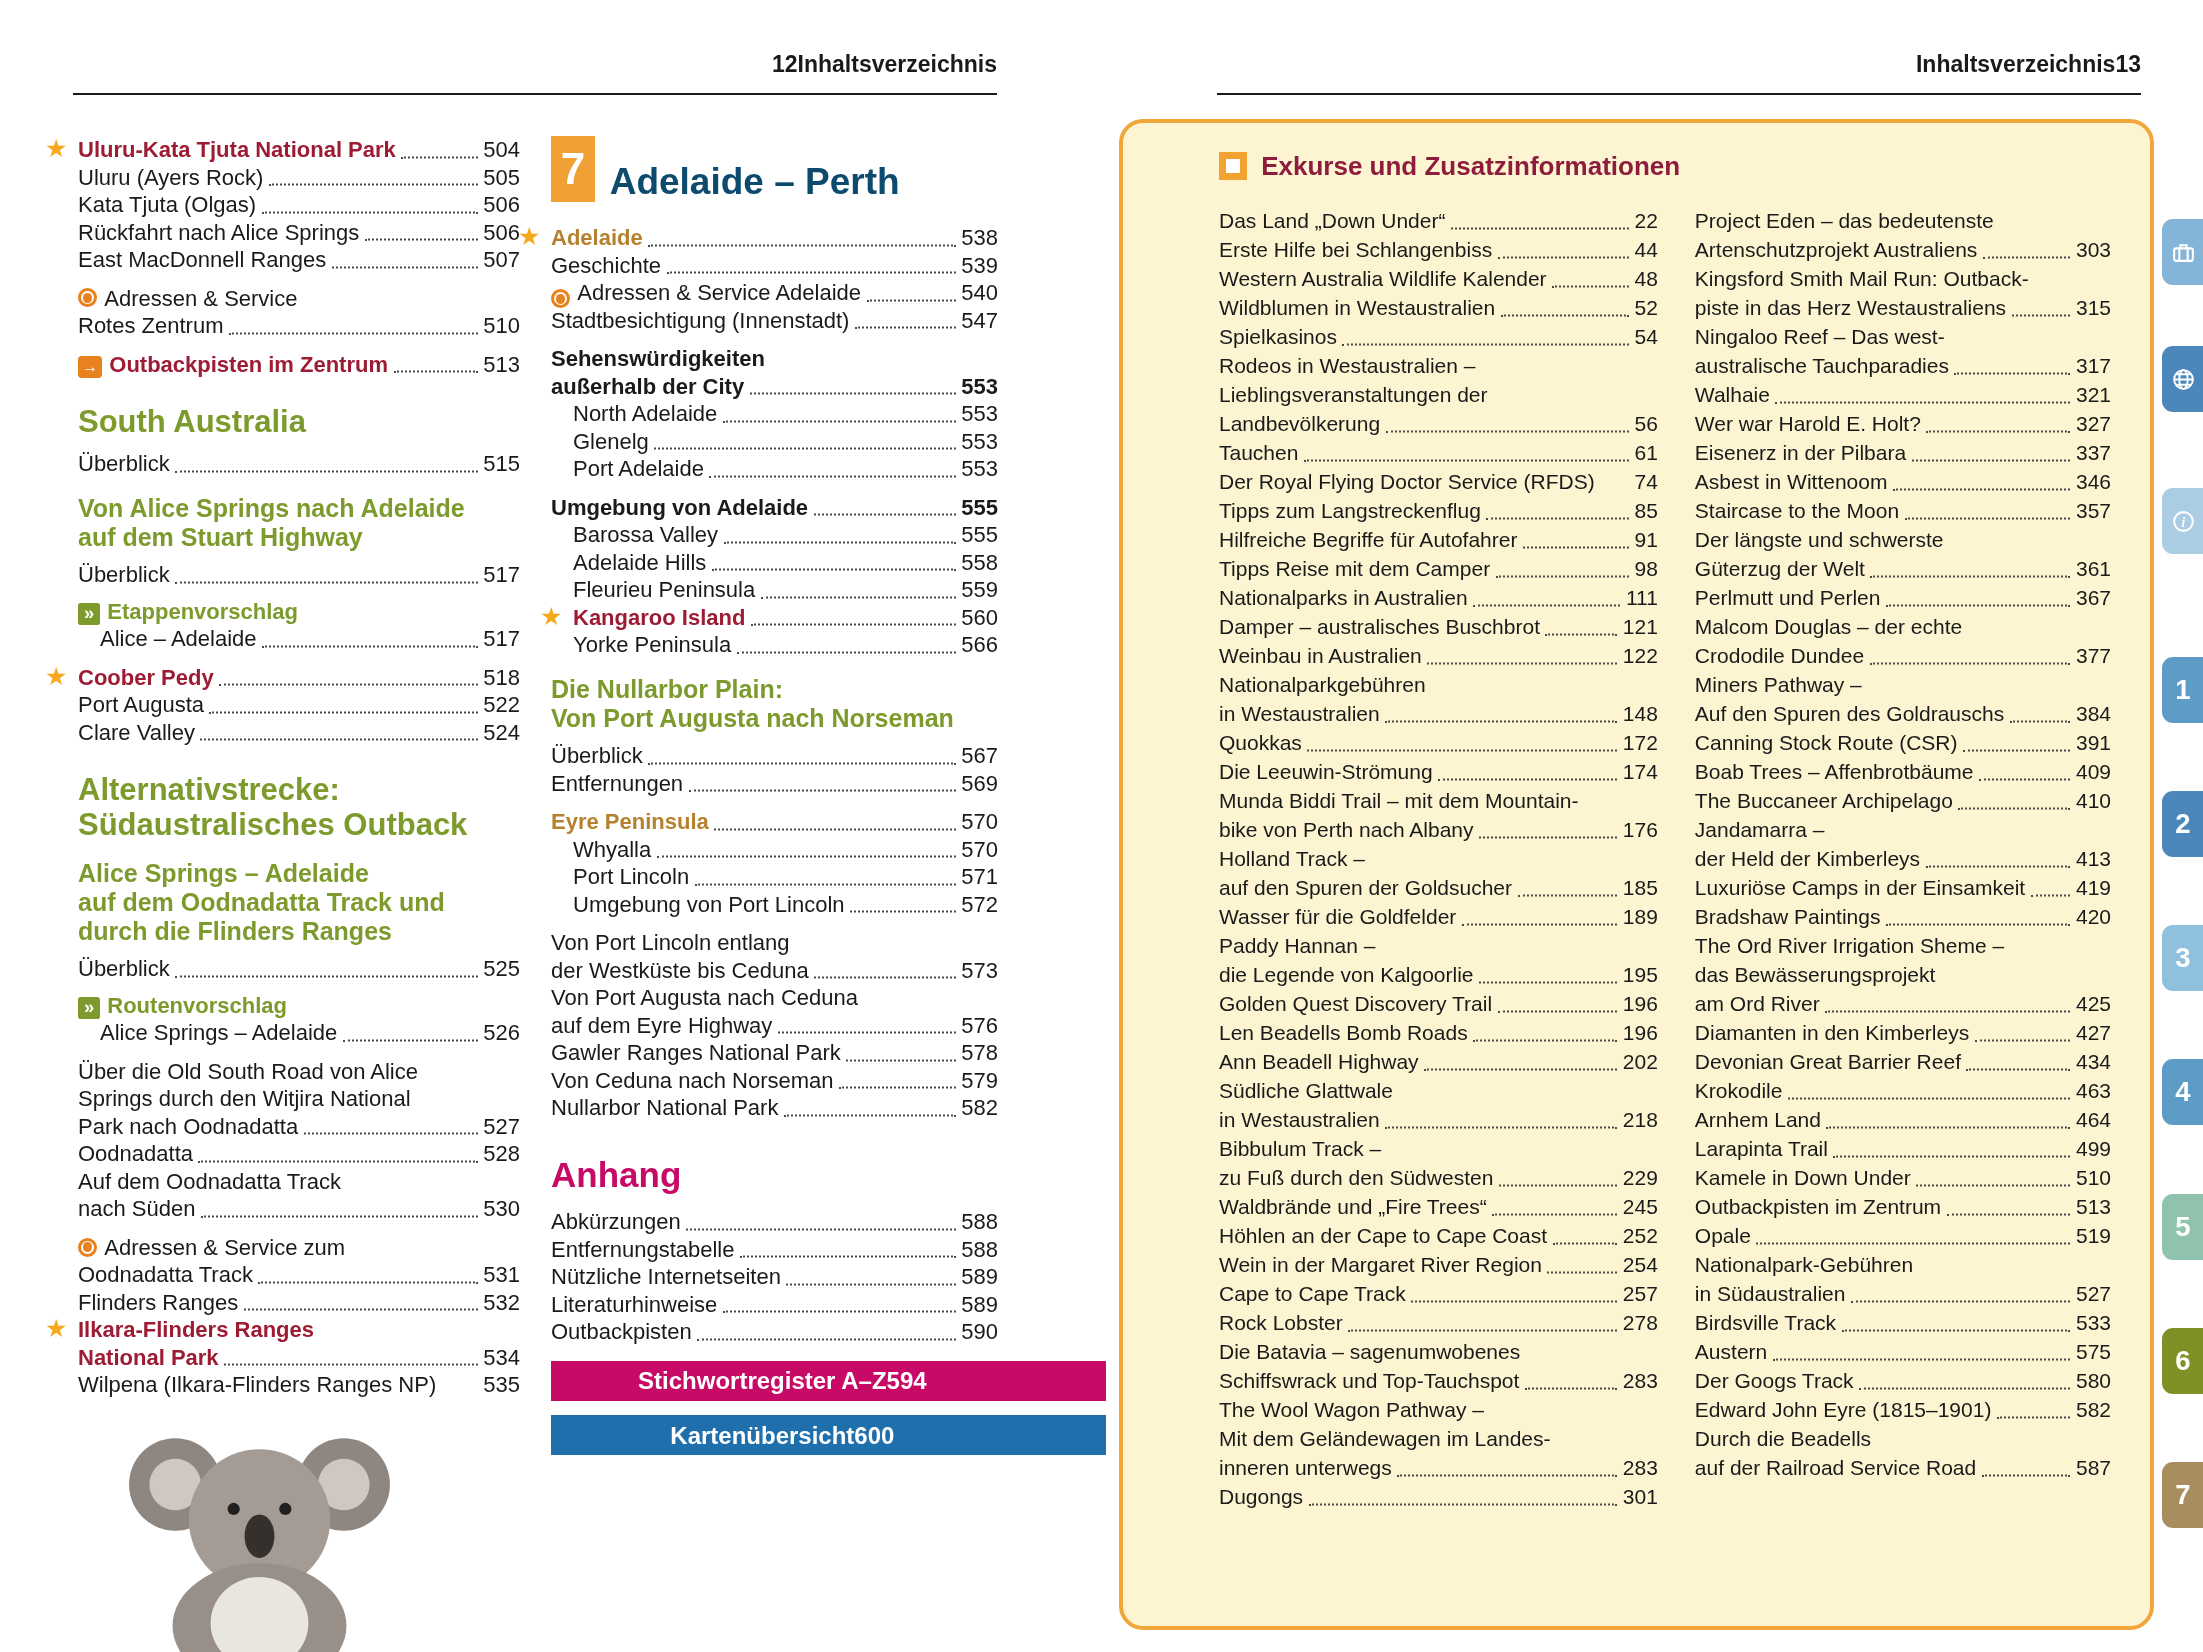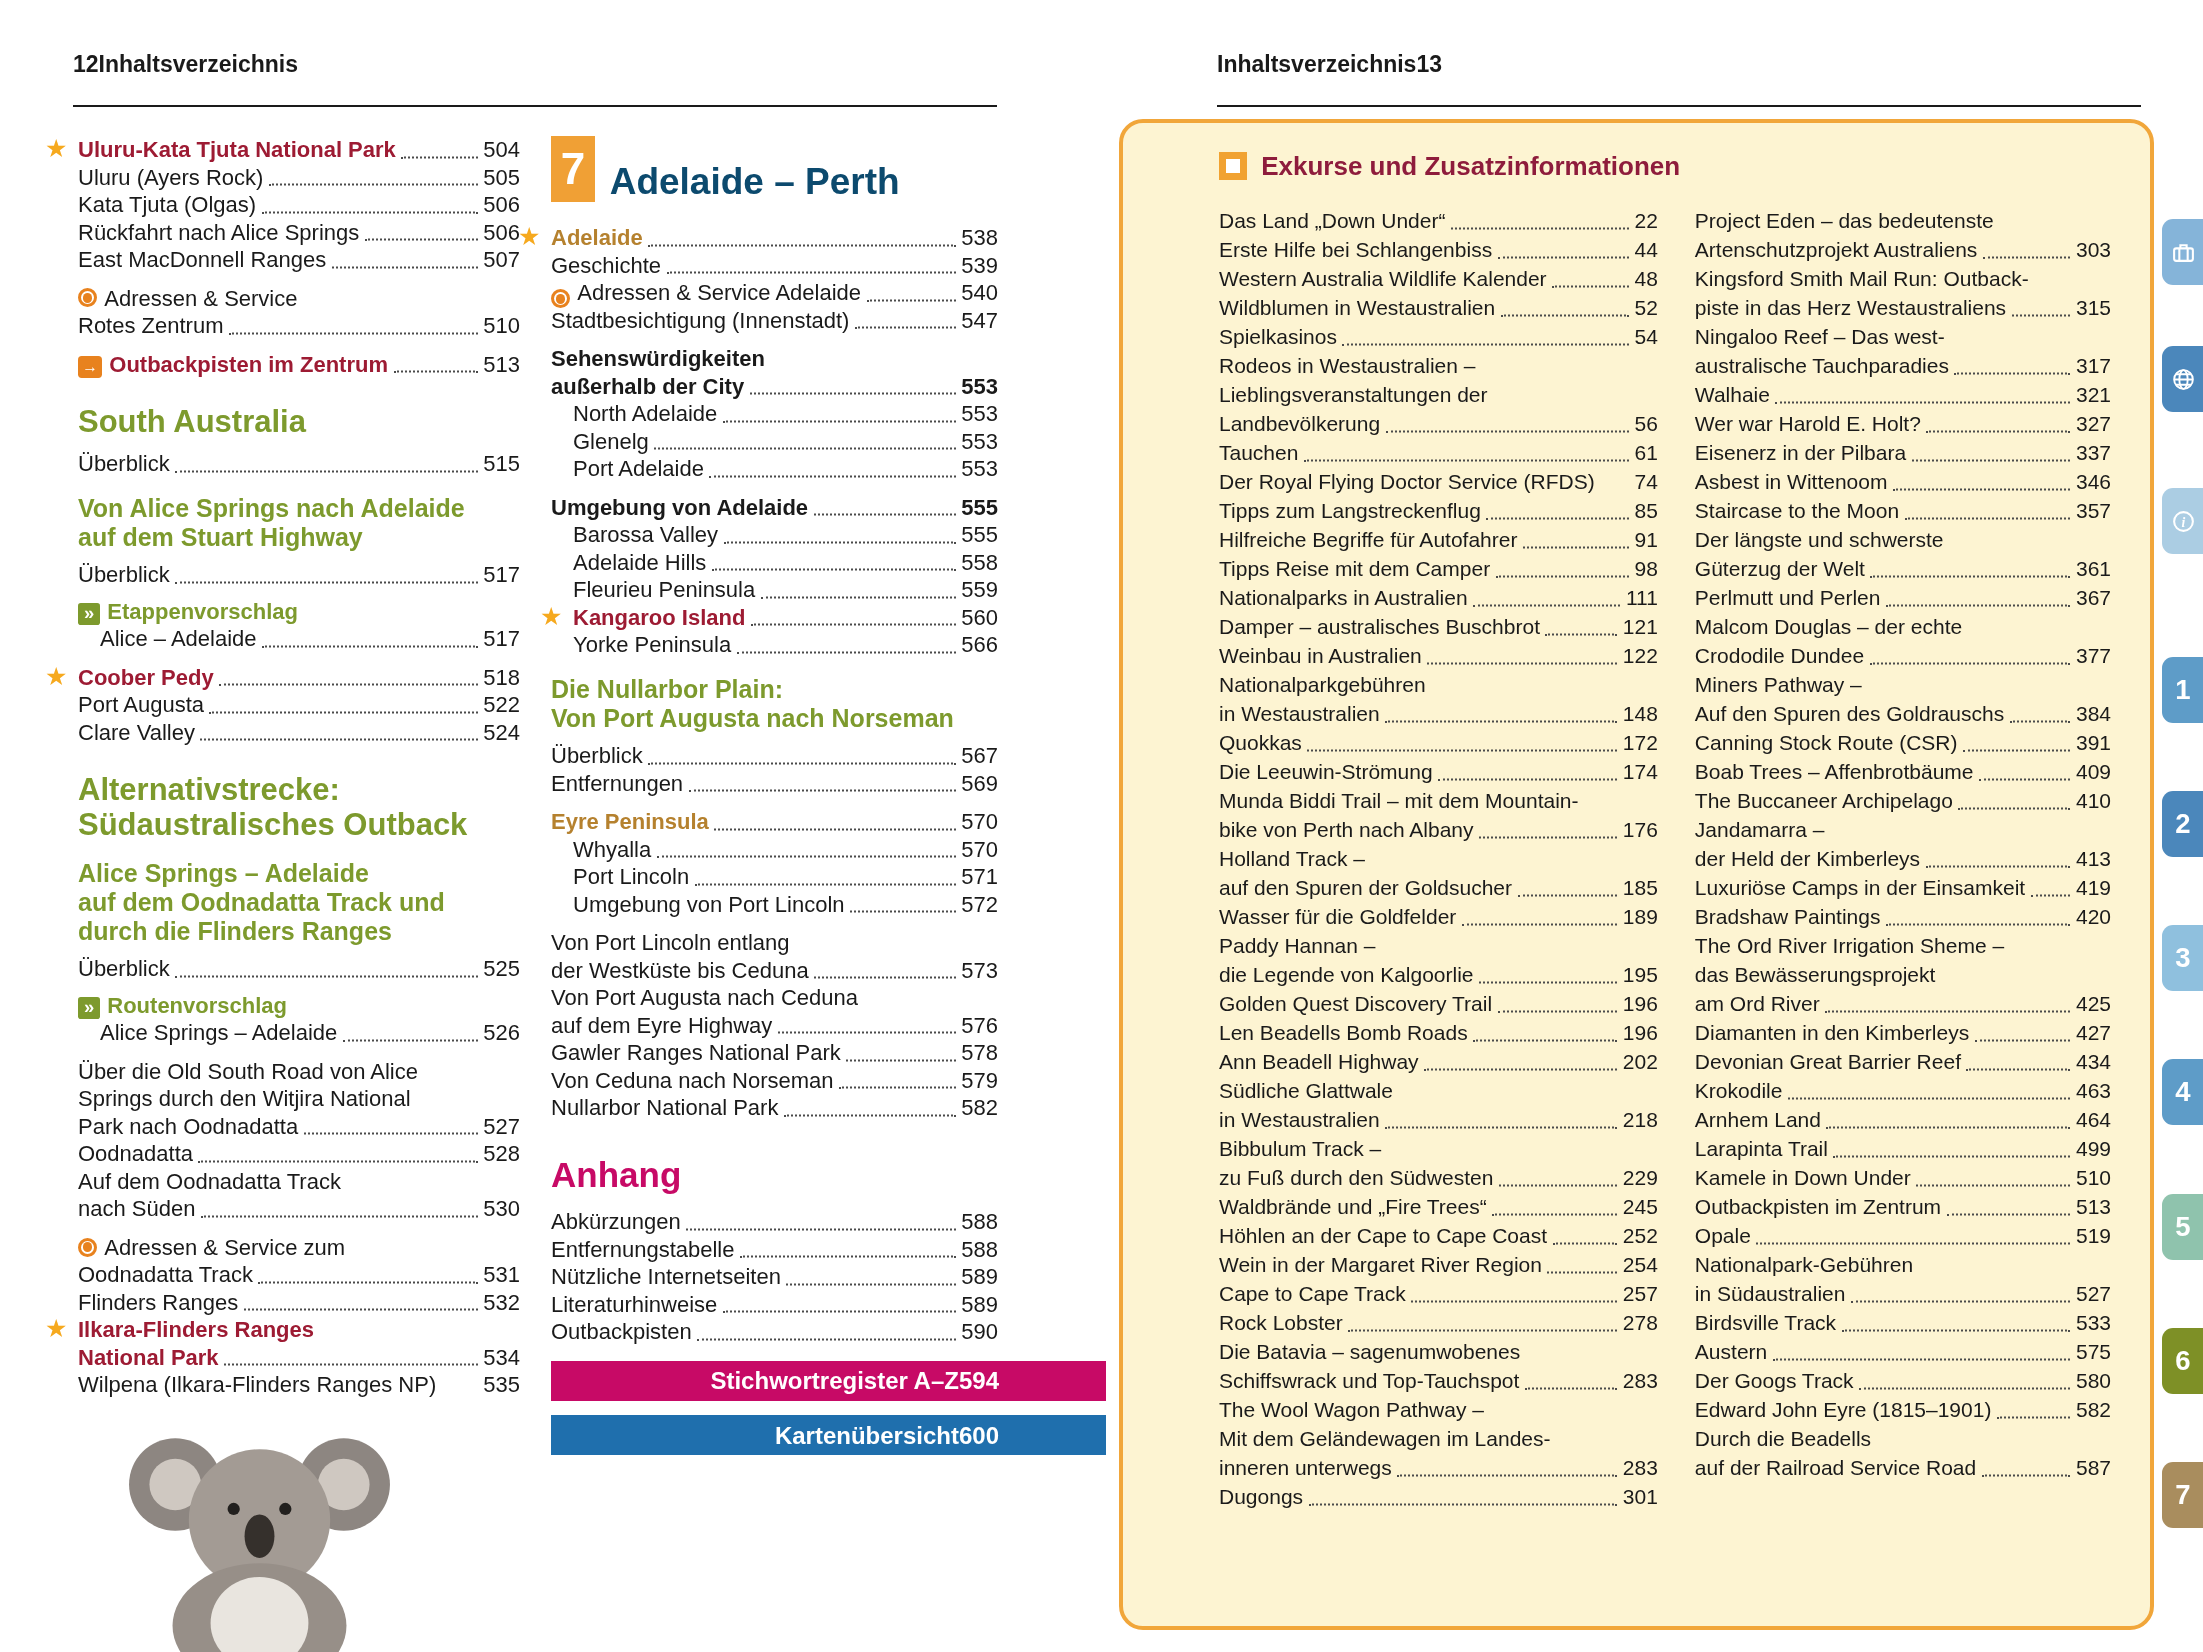--- a/index.html
+++ b/index.html
@@ -1,21 +1,21 @@
 <!DOCTYPE html>
 <html style="font-size:14.7px"><head>
 <meta charset="utf-8">
 <style>
   *{margin:0;padding:0;box-sizing:border-box}
   html,body{width:2204px;height:1653px}
   body{background:#ffffff;font-family:"Liberation Sans",sans-serif;color:#1a1a1a;position:relative;overflow:hidden}
 
   
-  .hdr{position:absolute;top:51px;display:flex;justify-content:flex-start;align-items:flex-end;
-       border-bottom:2.8px solid #1a1a1a;padding-bottom:27px;font-size:23px;font-weight:700}
+  .hdr{position:absolute;top:51px;display:flex;justify-content:flex-end;align-items:flex-end;
+       border-bottom:2.8px solid #1a1a1a;padding-bottom:15px;font-size:23px;font-weight:700}
   #hdr-left{left:73px;width:924px}
   #hdr-right{left:1217px;width:924px}
 
   
   .toc{position:absolute;top:136px;font-size:22px;line-height:27.5px}
   #col1{left:48px;width:472px;padding-left:30px}
   #col2{left:520px;width:478px;padding-left:31px}
 
   .item{position:relative}
   .item.mt{margin-top:11px}
@@ -44,21 +44,21 @@
   .ic-arrow{width:24px;height:22px;background:#e8821e;color:#fff;border-radius:3.7px;text-align:center;line-height:22px;font-size:15.6px;margin-right:7.3px;font-weight:700}
   .ic-chev{width:22px;height:22px;background:#7d9a2d;color:#fff;border-radius:2.8px;text-align:center;line-height:20px;font-size:18.4px;margin-right:7.3px;font-weight:700}
 
   
   .chapter{display:flex;align-items:flex-end;margin:0 0 22px}
   .chnum{width:44px;height:66px;background:#f0a035;color:#fff;font-size:44px;font-weight:700;
          display:flex;align-items:center;justify-content:center;flex:0 0 auto}
   .chtitle{font-size:37px;font-weight:700;color:#0c4a6e;margin-left:14.7px;line-height:40px}
 
   
-  .baritem{width:555px;height:40px;display:flex;align-items:center;justify-content:flex-end;
+  .baritem{width:555px;height:40px;display:flex;align-items:center;justify-content:center;
            color:#fff;font-weight:700;font-size:24px;padding-left:14.7px;margin-top:14.7px}
   .bar-pink{background:#c70a66}
   .bar-blue{background:#1f6fad}
   .baritem .barpg{margin-right:107px}
 
   
   #excursus-box{position:absolute;left:1119px;top:119px;width:1035px;height:1511px;background:#fdf4d2;
                 border:4.6px solid #f1a63a;border-radius:24px;padding:27.5px 39px 22px 96px}
   .boxtitle{display:flex;align-items:center;margin-bottom:24px}
   .boxtitle .sq{width:27.5px;height:27.5px;border:7.3px solid #f1a231;background:#fff;margin-right:14.7px;flex:0 0 auto}

